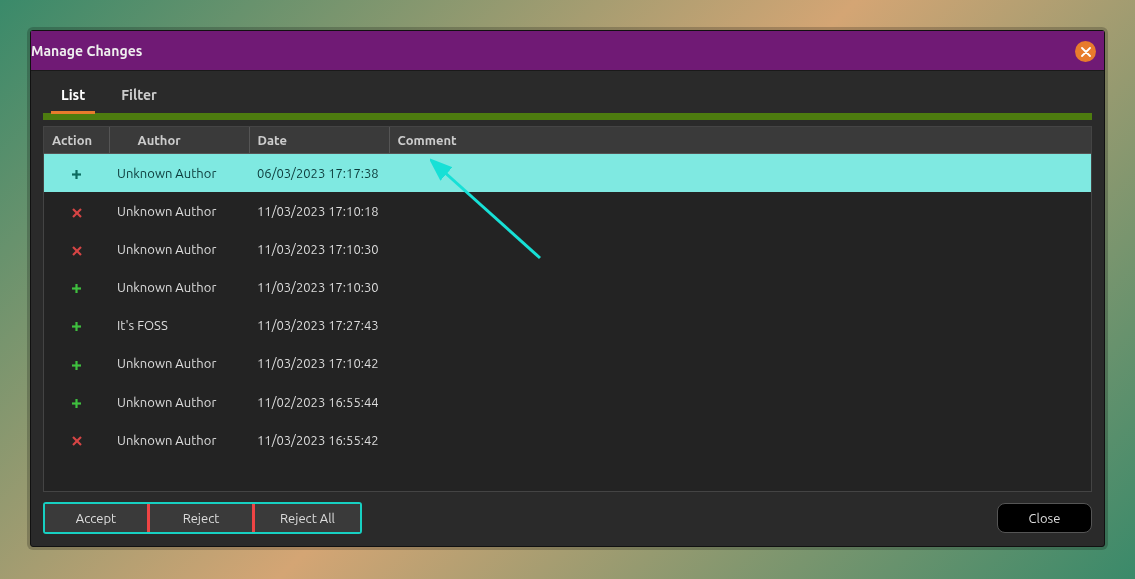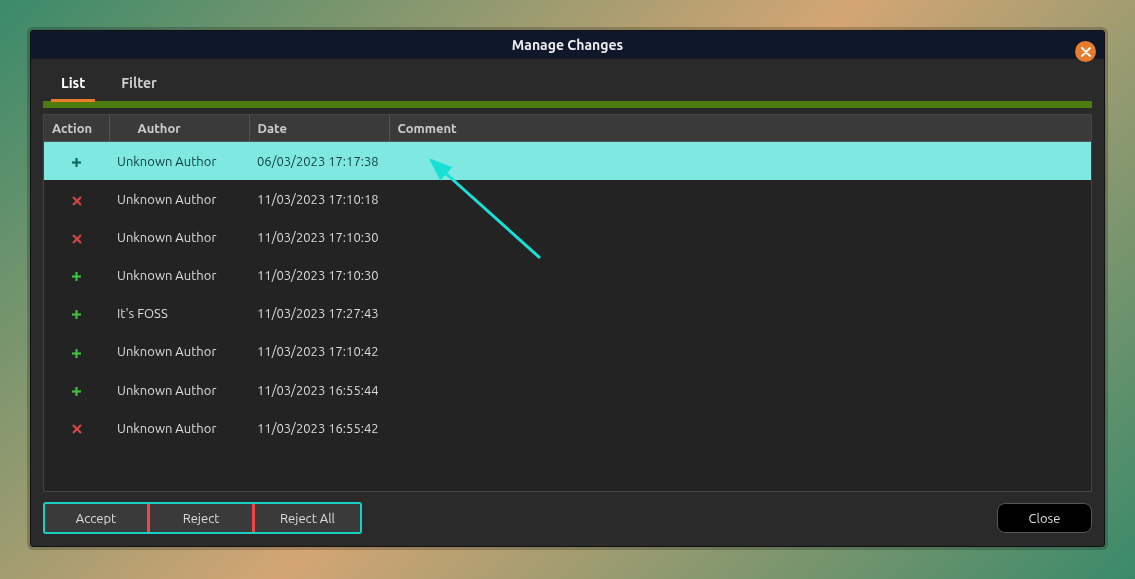--- a/index.html
+++ b/index.html
@@ -20,25 +20,24 @@
     width: 1075px;
     height: 517px;
     background: #2a2a2a;
     border: 1px solid #111;
     border-radius: 3px;
     display: flex;
     flex-direction: column;
     box-shadow: 0 0 0 3px rgba(0,0,0,.2);
   }
   .titlebar {
-    height: 28px;
-    background: #0f172a;
+    height: 40px;
+    background: #701a75;
     display: flex;
     align-items: center;
-    justify-content: center;
     position: relative;
     border-bottom: 1px solid #1a1a1a;
   }
   .title {
     font-weight: bold;
     color: #eee;
     font-size: 14px;
   }
   .close-btn {
     position: absolute;
@@ -243,21 +242,21 @@
               <td>Unknown Author</td>
               <td>11/03/2023 17:10:42</td>
               <td></td>
             </tr>
             <tr>
               <td class="action-cell"><svg width="11" height="11" viewBox="0 0 11 11">
                   <line x1="5.5" y1="1" x2="5.5" y2="10" stroke="#3fbf3f" stroke-width="2.2"></line>
                   <line x1="1" y1="5.5" x2="10" y2="5.5" stroke="#3fbf3f" stroke-width="2.2"></line>
                 </svg></td>
               <td>Unknown Author</td>
-              <td>11/03/2023 16:55:44</td>
+              <td>11/02/2023 16:55:44</td>
               <td></td>
             </tr>
             <tr>
               <td class="action-cell"><svg width="10" height="10" viewBox="0 0 10 10">
                   <line x1="1" y1="1" x2="9" y2="9" stroke="#d64545" stroke-width="2.2"></line>
                   <line x1="9" y1="1" x2="1" y2="9" stroke="#d64545" stroke-width="2.2"></line>
                 </svg></td>
               <td>Unknown Author</td>
               <td>11/03/2023 16:55:42</td>
               <td></td>

